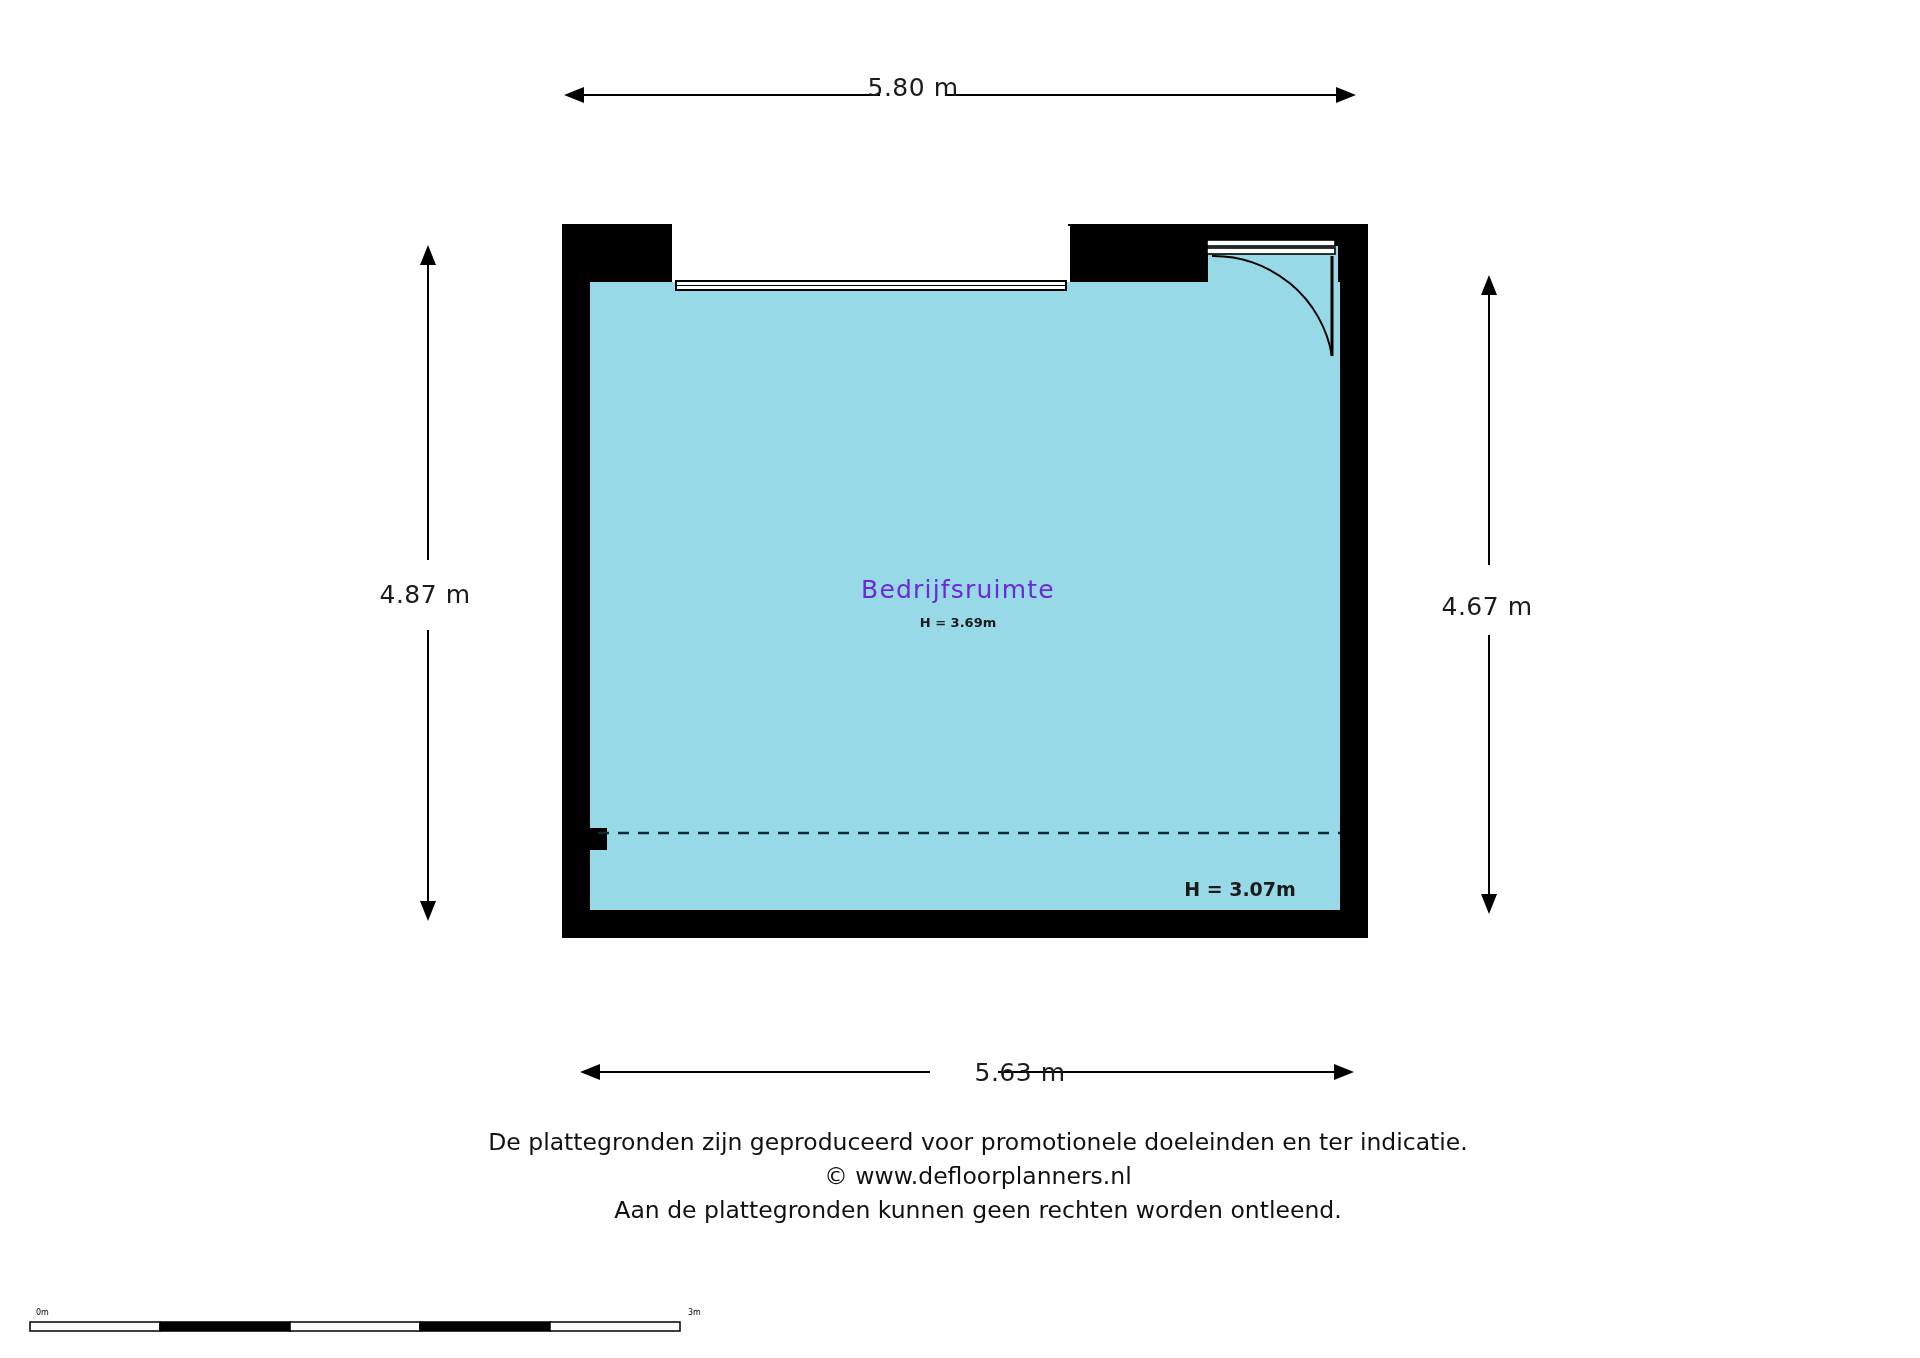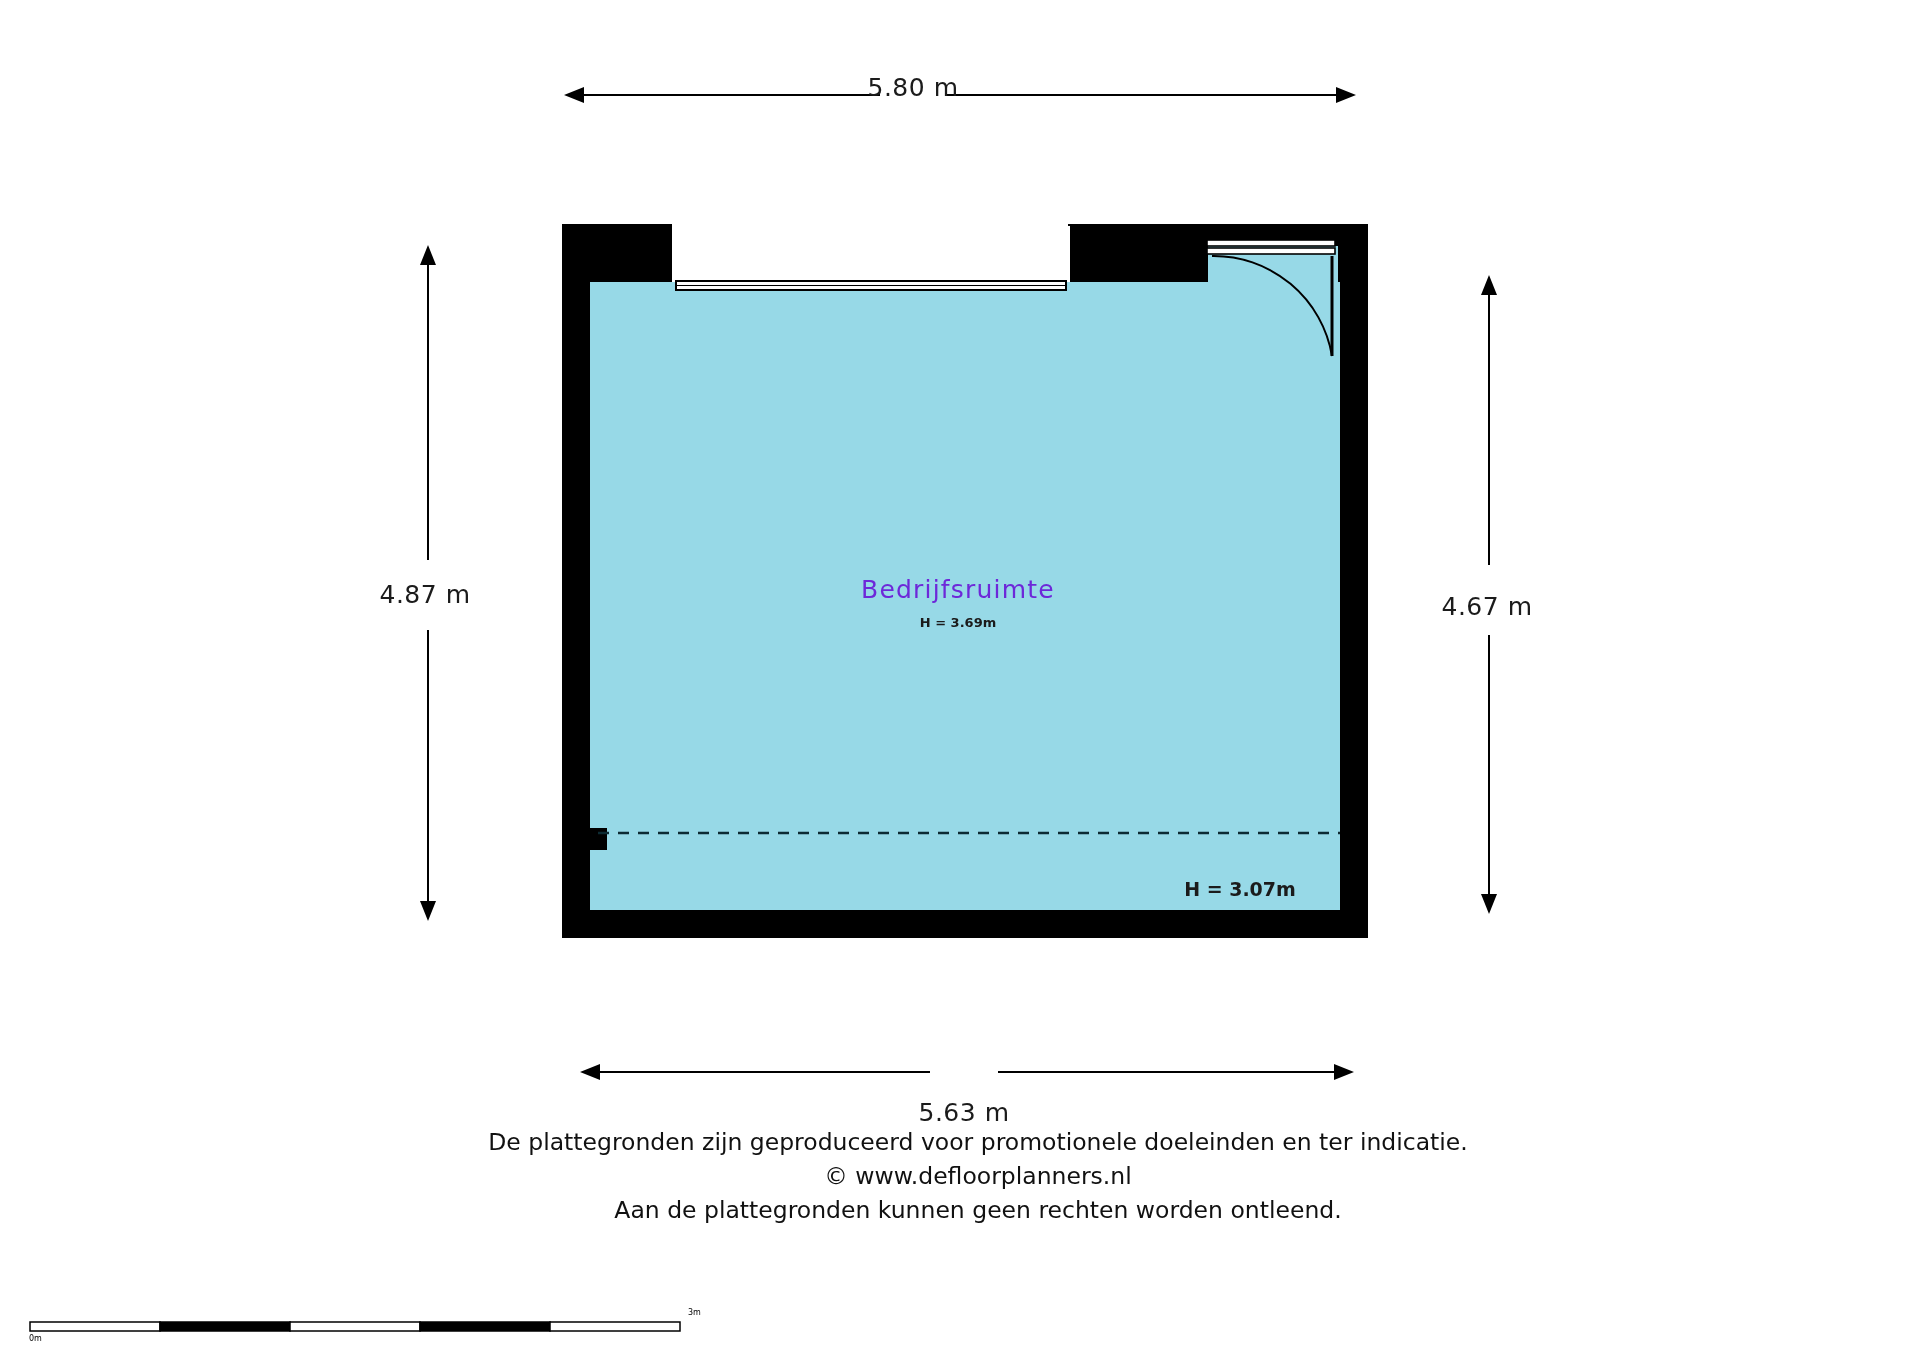--- a/index.html
+++ b/index.html
@@ -32,24 +32,23 @@
     white-space: nowrap;
   }
 
   
   #dim-top-label {
     left: 913px;
     top: 87px;
     transform: translate(-50%, -50%);
   }
   #dim-bottom-label {
-    left: 964px;
+    left: 1020px;
     top: 1072px;
     transform: translate(-50%, -50%);
-    margin-top: 40px;
   }
   #dim-left-label {
     left: 425px;
     top: 594px;
     transform: translate(-50%, -50%);
   }
   #dim-right-label {
     left: 1487px;
     top: 598px;
     transform: translate(-50%, -50%);
@@ -109,21 +108,21 @@
     left: 28px;
     top: 1308px;
     width: 650px;
     height: 30px;
   }
   .scale-text {
     position: absolute;
     font-size: 8px;
     color: #000;
   }
-  #scale-left-text { left: 1px; top: 0px; margin-top: 26px; }
+  #scale-left-text { left: 8px; top: 0px; }
   #scale-right-text { left: 660px; top: 0px; }
 </style>
 </head>
 <body>
 
 <div id="stage">
 
   <svg width="1920" height="1358" viewBox="0 0 1920 1358" style="position:absolute;left:0;top:0;">
 
     <g>

